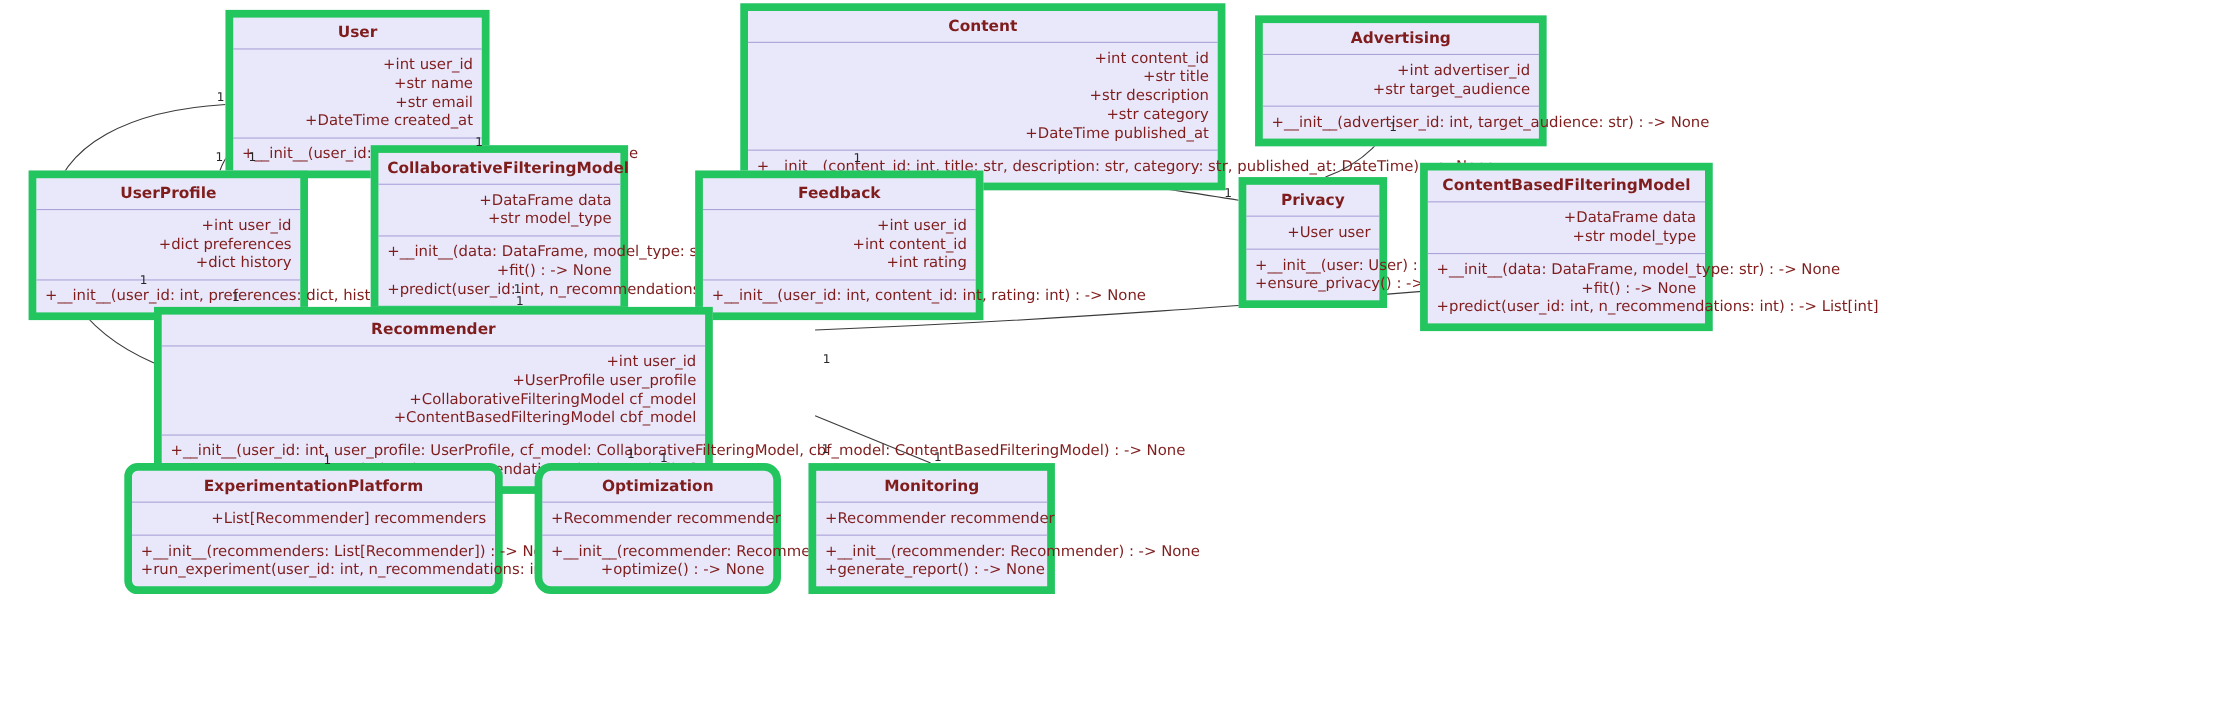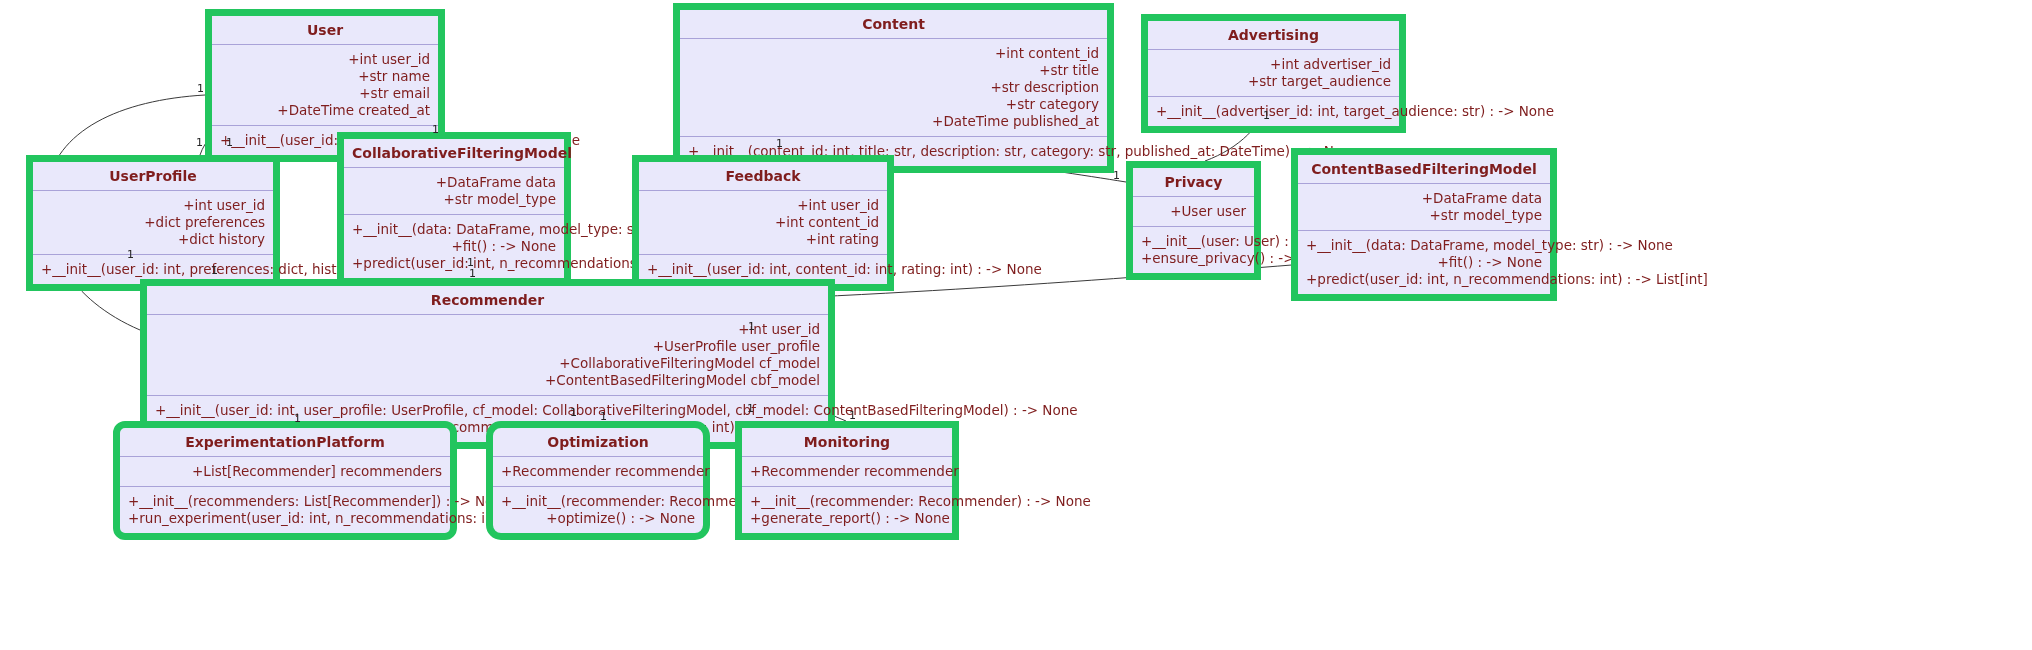--- a/index.html
+++ b/index.html
@@ -173,21 +173,21 @@
         <div class="uml-row">+DataFrame data</div>
         <div class="uml-row">+str model_type</div>
       </div>
     <div class="uml-section">
         <div class="uml-row">+__init__(data: DataFrame, model_type: str) : -&gt; None</div>
         <div class="uml-row">+fit() : -&gt; None</div>
         <div class="uml-row">+predict(user_id: int, n_recommendations: int) : -&gt; List[int]</div>
       </div>
   </div>
 
-  <div class="uml-class" style="left: 140px; top: 279px; width: 695px;">
+  <div class="uml-class" style="left: 140px; top: 279px; width: 508px;">
     <div class="uml-title">Recommender</div>
     <div class="uml-section">
         <div class="uml-row">+int user_id</div>
         <div class="uml-row">+UserProfile user_profile</div>
         <div class="uml-row">+CollaborativeFilteringModel cf_model</div>
         <div class="uml-row">+ContentBasedFilteringModel cbf_model</div>
       </div>
     <div class="uml-section">
         <div class="uml-row">+__init__(user_id: int, user_profile: UserProfile, cf_model: CollaborativeFilteringModel, cbf_model: ContentBasedFilteringModel) : -&gt; None</div>
         <div class="uml-row">+get_recommendations(n_recommendations: int) : -&gt; List[int]</div>

